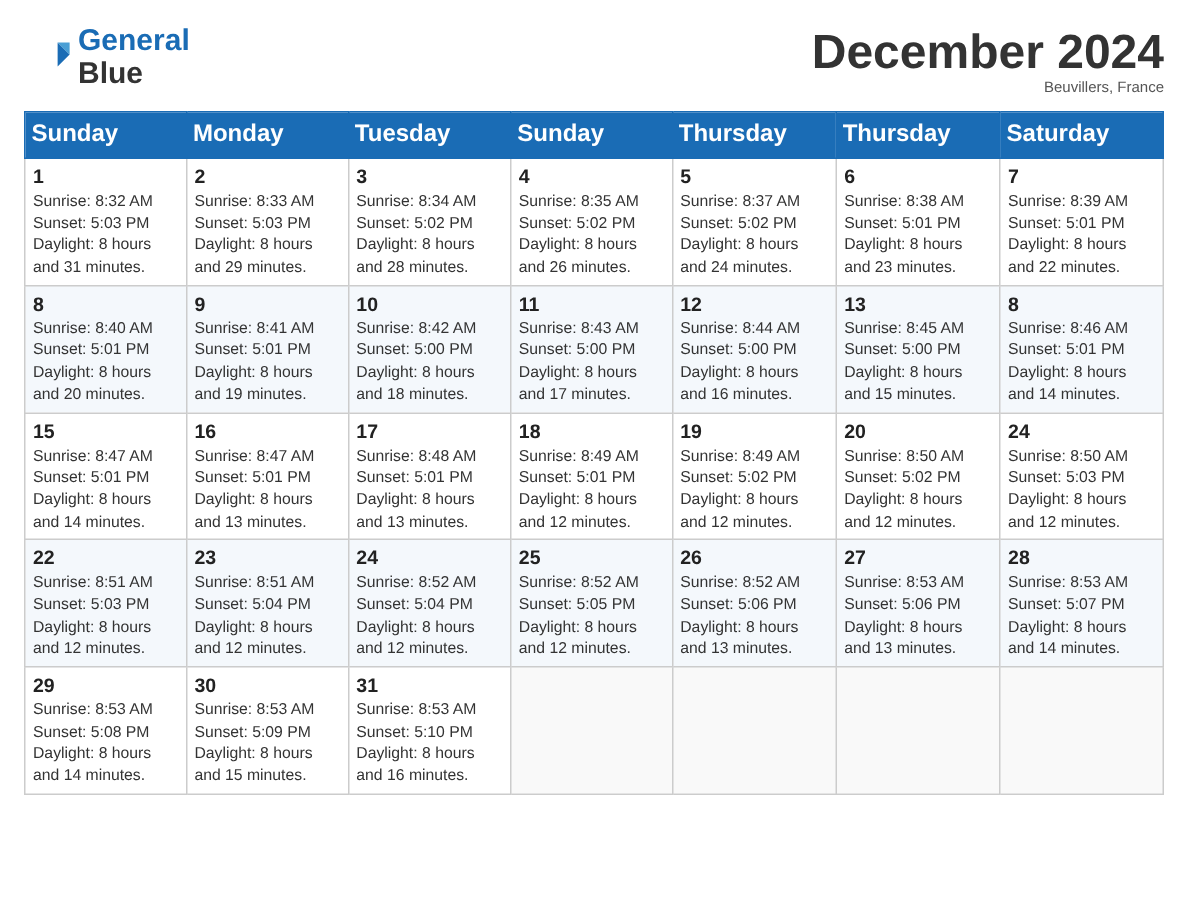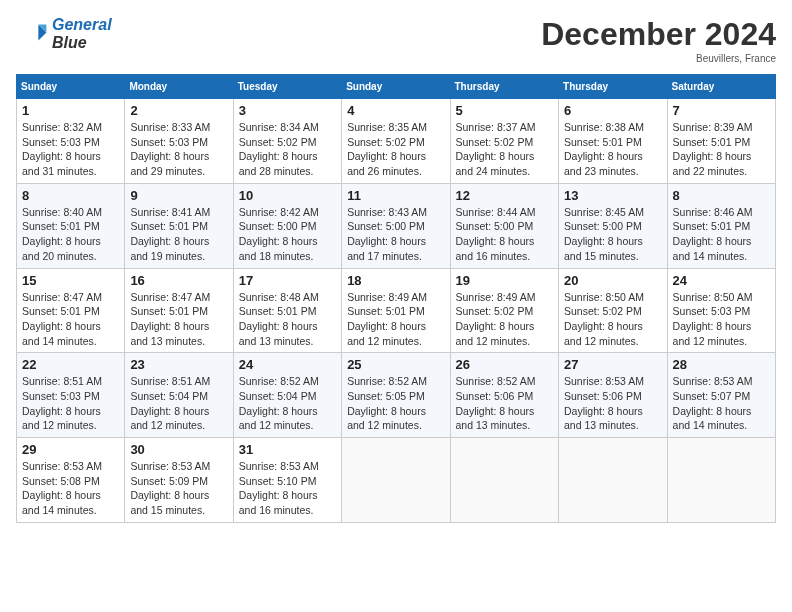--- a/index.html
+++ b/index.html
@@ -15,25 +15,24 @@
       justify-content: space-between;
       align-items: flex-start;
       margin-bottom: 10px;
     }
     .logo {
       display: flex;
       align-items: center;
       gap: 4px;
     }
     .logo-text {
-      font-size: 16px;
+      font-size: 20px;
       font-weight: bold;
       color: #333;
       line-height: 1.1;
-      font-style: italic;
     }
     .logo-blue { color: #1a6cb5; }
     .logo-icon {
       width: 32px;
       height: 32px;
     }
     .title-block {
       text-align: right;
     }
     .month-title {
@@ -48,21 +47,21 @@
     .calendar {
       width: 100%;
       border-collapse: collapse;
       font-size: 11px;
     }
     .calendar thead tr th {
       background: #1a6cb5;
       color: #fff;
       padding: 6px 4px;
       text-align: left;
-      font-size: 10px;
+      font-size: 16px;
       font-weight: bold;
       border: 1px solid #1a6cb5;
     }
     .calendar tbody tr td {
       border: 1px solid #ccc;
       vertical-align: top;
       padding: 4px 5px;
       width: 113px;
       min-height: 80px;
       background: #fff;

